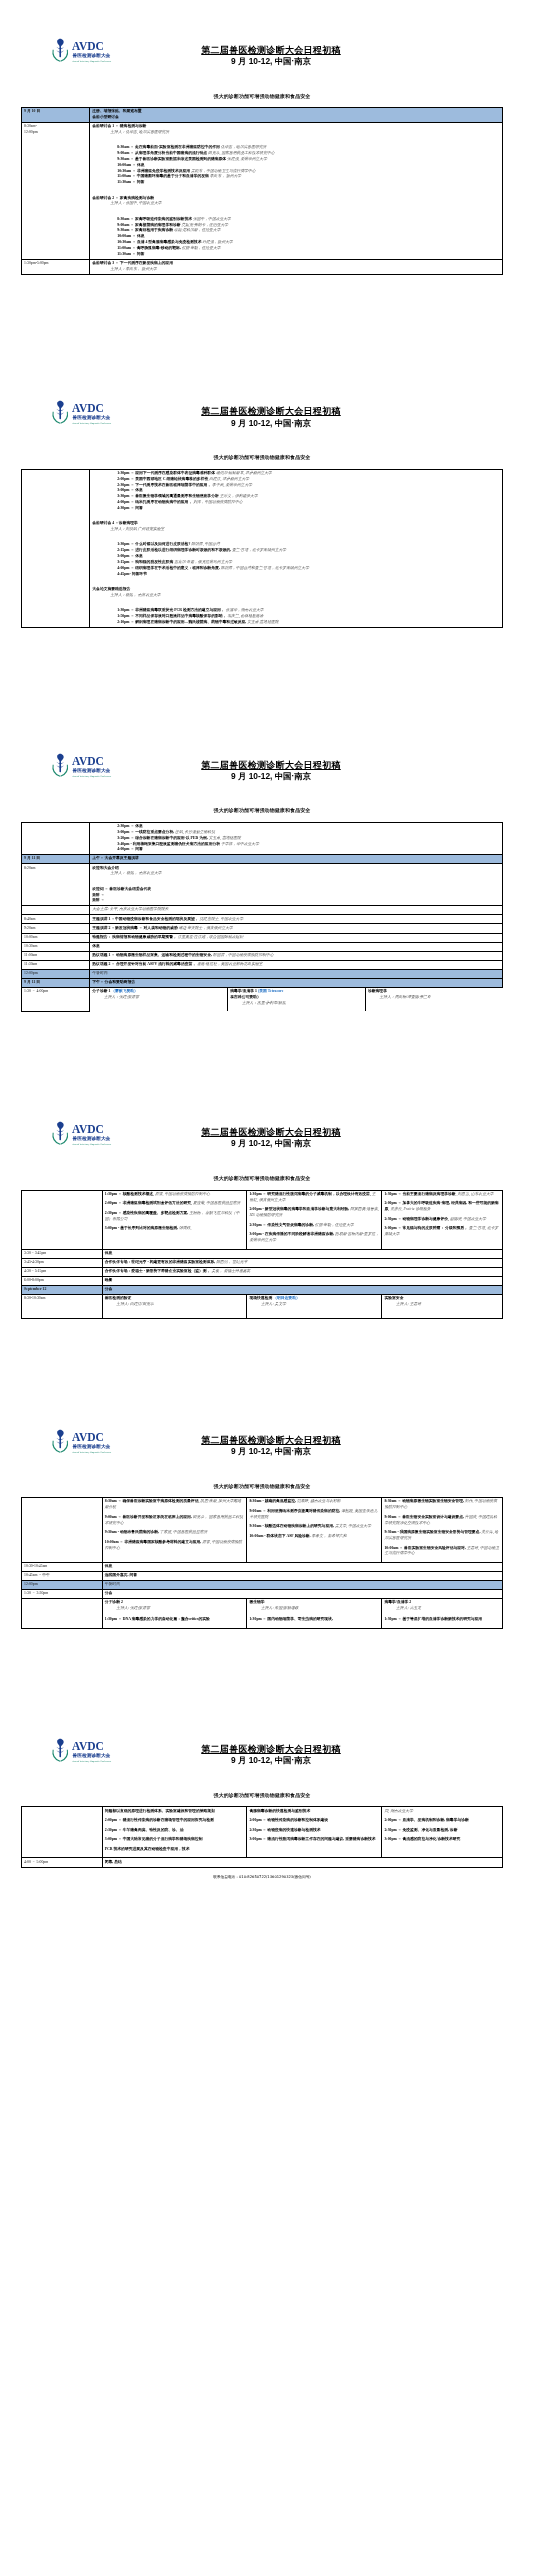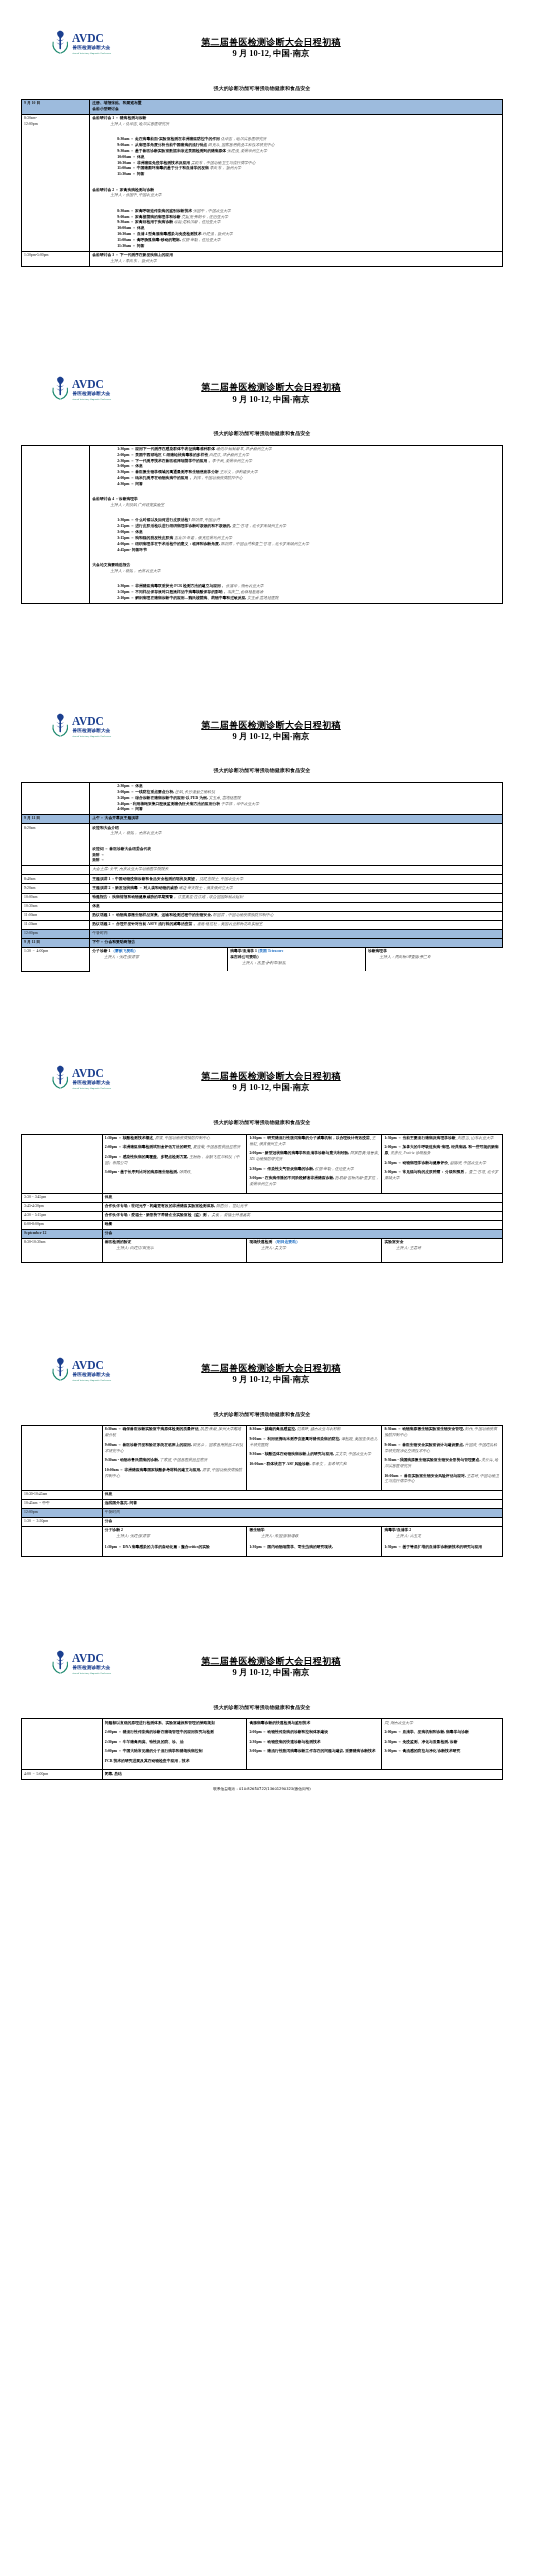--- a/index.html
+++ b/index.html
@@ -1,24 +1,24 @@
 <!DOCTYPE html>
 <html style="font-size:8.4px"><head>
 <meta charset="utf-8">
 <style>
   html,body{margin:0;padding:0;background:#fff;}
   body{font-family:"Liberation Serif","DejaVu Serif",serif;width:556px;}
-  .page{width:524px;position:relative;box-sizing:border-box;padding:0 21px;}
+  .page{width:524px;position:relative;box-sizing:border-box;padding:8px 21px;}
   .page-inner{padding-top:24px;}
   .hdr{display:flex;align-items:flex-start;justify-content:flex-start;height:51px;}
   .logo{width:68px;flex:0 0 68px;padding-left:29px;padding-top:4.2px;}
   .logo svg{display:block;}
   .titles{flex:1;text-align:center;padding-right:79px;padding-top:11.6px;}
   .t1{font-family:"Liberation Serif",serif;font-weight:bold;font-size:9px;letter-spacing:0.3px;color:#000;line-height:1.35;text-decoration:underline;}
-  .t2{font-family:Liberation Serif, serif;font-weight:bold;font-size:8.4px;color:#000;line-height:1.35;}
+  .t2{font-family:Liberation Sans, sans-serif;font-weight:bold;font-size:8.4px;color:#000;line-height:1.35;}
   .tagline{text-align:center;font-size:5px;color:#111;margin-top:9.5px;margin-bottom:8.4px;font-family:"DejaVu Sans",sans-serif;font-weight:600;letter-spacing:0.1px;}
   table.sched{border-collapse:collapse;width:100%;table-layout:fixed;}
   table.sched td{border:0.5px solid #000;vertical-align:top;padding:1.1px 2.1px;font-size:3.8px;line-height:1.55;}
   td.tcol{width:63px;font-family:"Liberation Serif",serif;font-size:3.8px;color:#222;white-space:nowrap;}
   .bluebar td{background:#9dbbdd;font-weight:bold;}
   .lightblue td{background:#9dbbdd;}
   .lightblue .nb{font-weight:normal;color:#333;}
   .b{font-weight:bold;color:#000;}
   .i{font-style:italic;color:#555;font-weight:normal;}
   .sp{height:4.7px;}

